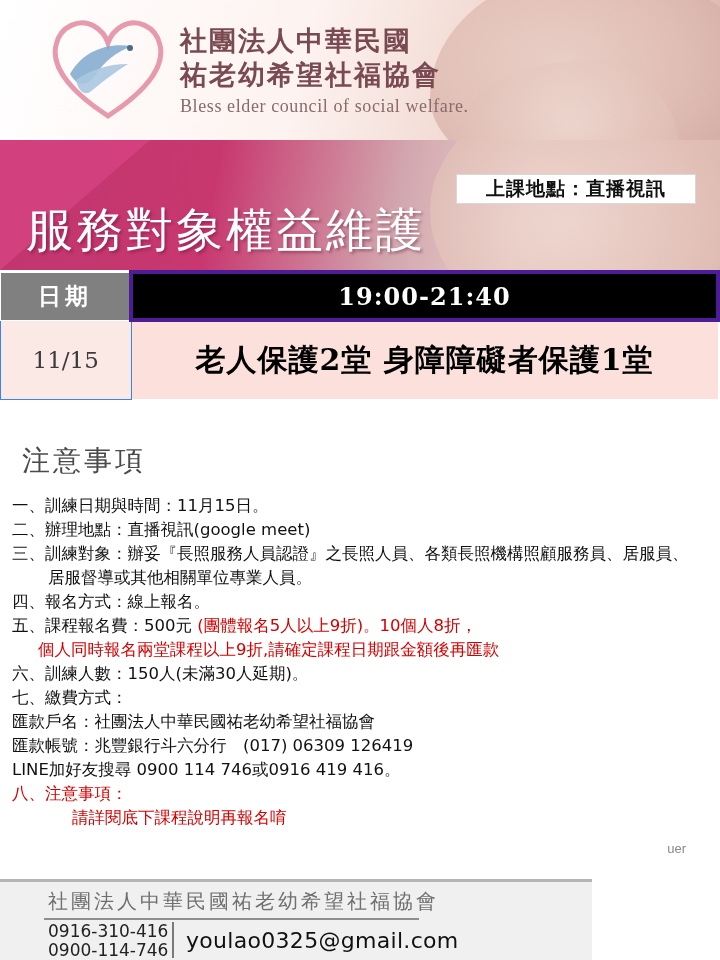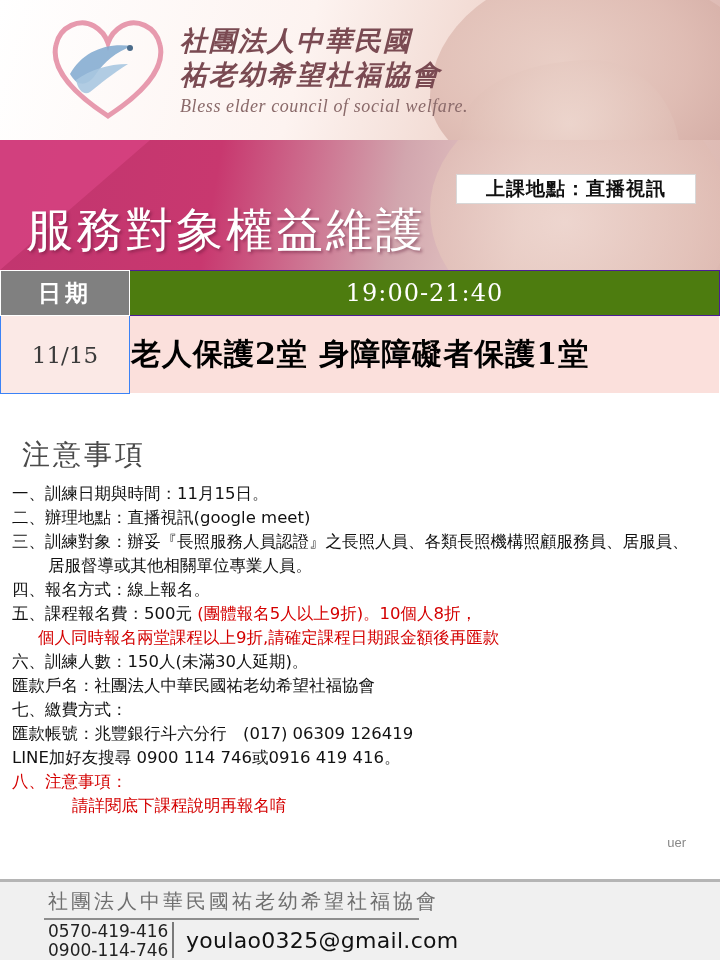--- a/index.html
+++ b/index.html
@@ -43,21 +43,20 @@
     border-radius: 60% 40% 50% 50% / 45% 60% 40% 55%;
     opacity: .7;
   }
   .logo-wrap {
     position: absolute;
     left: 46px;
     top: 12px;
     display: flex;
     align-items: center;
     gap: 10px;
-    font-style: italic;
   }
   .heart-mark {
     position: relative;
     width: 124px;
     height: 112px;
   }
   .org-text {
     margin-top: 4px;
   }
   .org-line1, .org-line2 {
@@ -146,63 +145,63 @@
     background: #808080;
     color: #ffffff;
     font-family: "DejaVu Serif", "Liberation Serif", serif;
     font-size: 23px;
     font-weight: bold;
     letter-spacing: 4px;
     height: 42px;
     border: 1px solid #ffffff;
   }
   .schedule th.time-head {
-    background: #4d7c0f;
+    background: #000000;
     color: #ffffff;
     font-family: "DejaVu Serif", "Liberation Serif", serif;
     font-size: 24px;
-    font-weight: normal;
+    font-weight: bold;
     letter-spacing: 1px;
     height: 42px;
-    border: 1px solid #4c1d95;
+    border: 4px solid #4c1d95;
   }
   .schedule td.date-cell {
     background: #fbe9e6;
     color: #3b3b3b;
     font-family: "DejaVu Serif", "Liberation Serif", serif;
     font-size: 23px;
     text-align: center;
     height: 75px;
     border: 1px solid #3b82f6;
   }
   .schedule td.course-cell {
     background: #fbe0dc;
     color: #000000;
     font-family: "DejaVu Serif", "Liberation Serif", serif;
     font-weight: bold;
     font-size: 30px;
-    text-align: left;
+    text-align: center;
     letter-spacing: 1px;
     height: 75px;
     border: 1px solid #ffffff;
   }
 
   
   .notes {
     position: relative;
     padding: 42px 0 0 0;
     min-height: 430px;
   }
   .notes-title {
     font-family: "DejaVu Serif", "Liberation Serif", serif;
     font-size: 28px;
     color: #4a4a4a;
     letter-spacing: 3px;
     margin-left: 22px;
-    margin-bottom: 8px;
+    margin-bottom: 14px;
   }
   .note-line {
     font-family: "DejaVu Sans", "Liberation Sans", sans-serif;
     font-size: 16.5px;
     color: #111111;
     line-height: 24px;
     margin-left: 12px;
     white-space: nowrap;
   }
   .note-line.indent-1 { margin-left: 48px; }
@@ -217,21 +216,21 @@
     font-family: "Liberation Sans", sans-serif;
     font-size: 13px;
     color: #888888;
   }
 
   
   .footer {
     position: absolute;
     left: 0;
     bottom: 0;
-    width: 720px;
+    width: 592px;
     height: 78px;
     background: #f0f0f0;
     border-top: 3px solid #b5b5b5;
   }
   .footer-org {
     position: absolute;
     left: 48px;
     top: 6px;
     font-family: "DejaVu Serif", "Liberation Serif", serif;
     font-size: 20px;
@@ -324,32 +323,32 @@
   <div class="notes-title">注意事項</div>
 
   <div class="note-line">一、訓練日期與時間：11月15日。</div>
   <div class="note-line">二、辦理地點：直播視訊(google meet)</div>
   <div class="note-line">三、訓練對象：辦妥『長照服務人員認證』之長照人員、各類長照機構照顧服務員、居服員、</div>
   <div class="note-line indent-1">居服督導或其他相關單位專業人員。</div>
   <div class="note-line">四、報名方式：線上報名。</div>
   <div class="note-line"><span>五、課程報名費：500元 </span><span class="red">(團體報名5人以上9折)。10個人8折，</span></div>
   <div class="note-line indent-2 red">個人同時報名兩堂課程以上9折,請確定課程日期跟金額後再匯款</div>
   <div class="note-line">六、訓練人數：150人(未滿30人延期)。</div>
+  <div class="note-line">七、繳費方式：</div>
   <div class="note-line">匯款戶名：社團法人中華民國祐老幼希望社福協會</div>
-  <div class="note-line">七、繳費方式：</div>
   <div class="note-line">匯款帳號：兆豐銀行斗六分行　(017) 06309 126419</div>
   <div class="note-line">LINE加好友搜尋 0900 114 746或0916 419 416。</div>
   <div class="note-line red-bold">八、注意事項：</div>
   <div class="note-line indent-3 red-bold">請詳閱底下課程說明再報名唷</div>
 
   <div class="watermark">uer</div>
 </div>
 
 <div class="footer">
   <div class="footer-org">社團法人中華民國祐老幼希望社福協會</div>
   <div class="footer-rule"></div>
   <div class="footer-phones">
-    <div>0570-419-416</div>
+    <div>0916-310-416</div>
     <div>0900-114-746</div>
   </div>
   <div class="footer-divider"></div>
   <div class="footer-mail">youlao0325@gmail.com</div>
 </div>
 
 </body></html>

